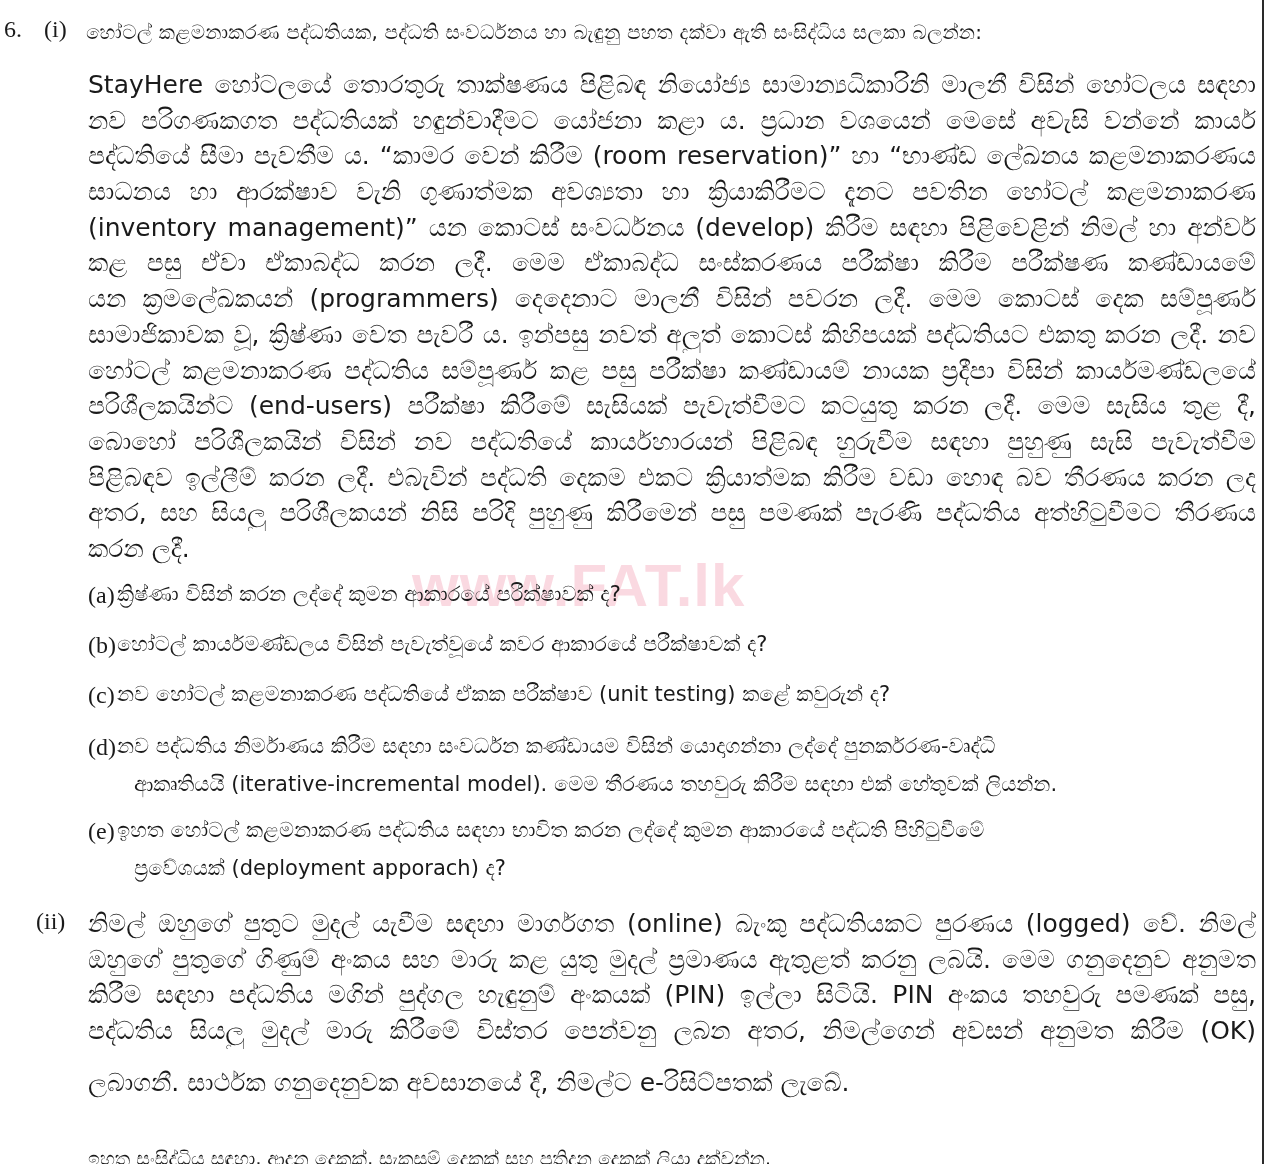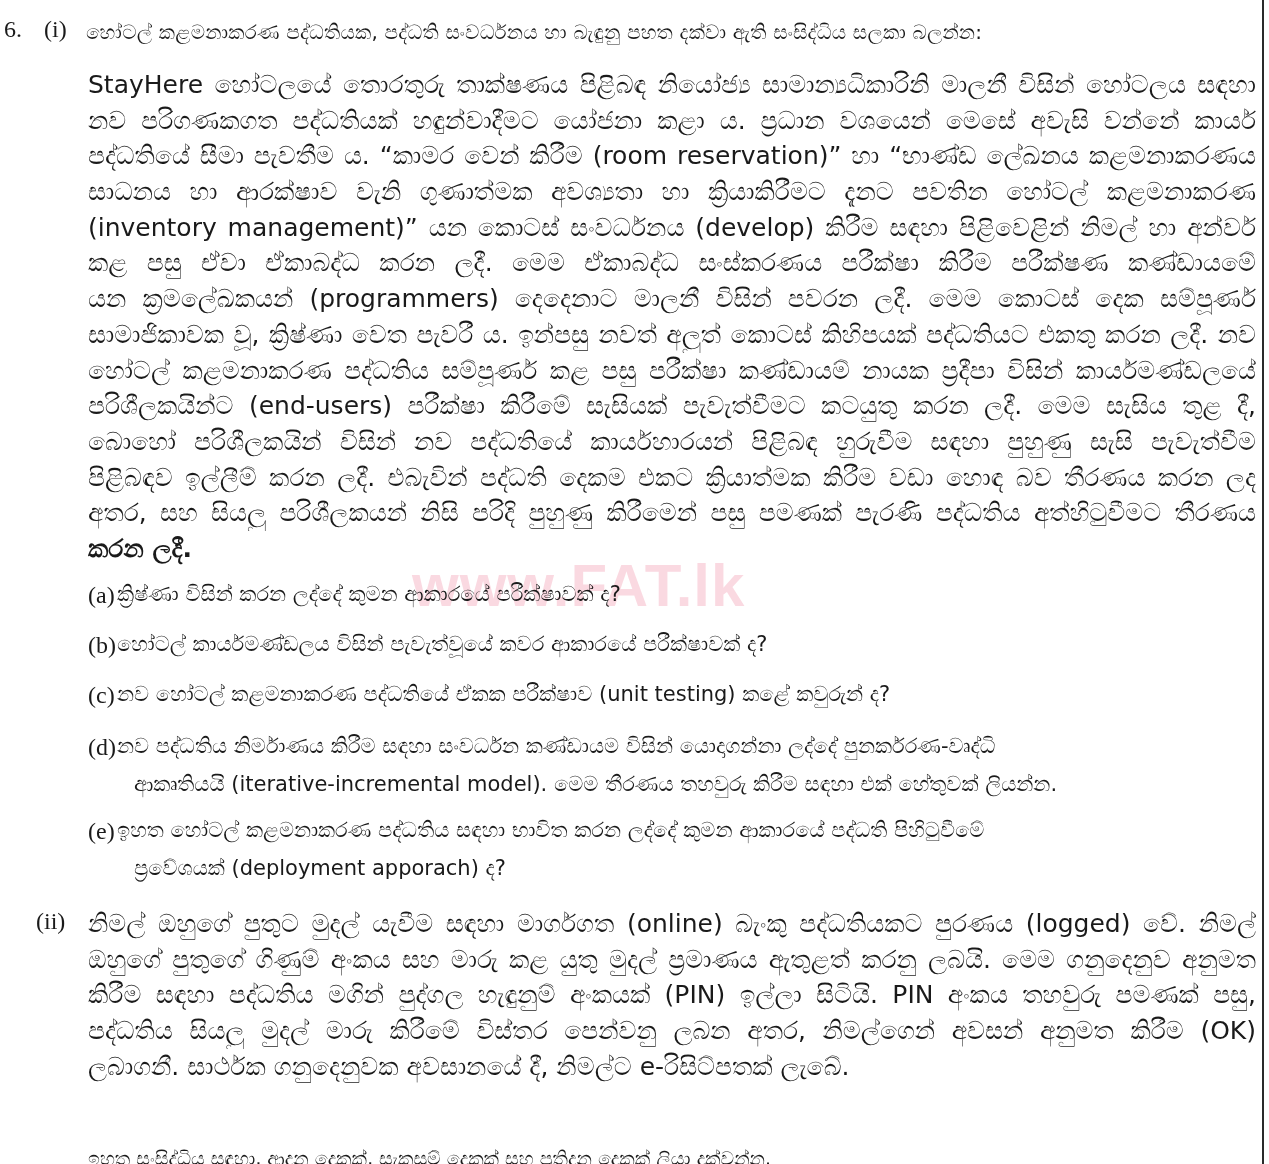--- a/index.html
+++ b/index.html
@@ -64,21 +64,21 @@
     <span class="pl">සාධනය හා ආරක්ෂාව වැනි ගුණාත්මක අවශ්‍යතා හා ක්‍රියාකිරීමට දැනට පවතින හෝටල් කළමනාකරණ</span>
     <span class="pl">(inventory management)” යන කොටස් සංවර්ධනය (develop) කිරීම සඳහා පිළිවෙළින් නිමල් හා අන්වර්</span>
     <span class="pl">කළ පසු ඒවා ඒකාබද්ධ කරන ලදී. මෙම ඒකාබද්ධ සංස්කරණය පරීක්ෂා කිරීම පරීක්ෂණ කණ්ඩායමේ</span>
     <span class="pl">යන ක්‍රමලේඛකයන් (programmers) දෙදෙනාට මාලනී විසින් පවරන ලදී. මෙම කොටස් දෙක සම්පූර්ණ</span>
     <span class="pl">සාමාජිකාවක වූ, ක්‍රිෂ්ණා වෙත පැවරී ය. ඉන්පසු නවත් අලුත් කොටස් කිහිපයක් පද්ධතියට එකතු කරන ලදී. නව</span>
     <span class="pl">හෝටල් කළමනාකරණ පද්ධතිය සම්පූර්ණ කළ පසු පරීක්ෂා කණ්ඩායම් නායක ප්‍රදීපා විසින් කාර්යමණ්ඩලයේ</span>
     <span class="pl">පරිශීලකයින්ට (end-users) පරීක්ෂා කිරීමේ සැසියක් පැවැත්වීමට කටයුතු කරන ලදී. මෙම සැසිය තුළ දී,</span>
     <span class="pl">බොහෝ පරිශීලකයින් විසින් නව පද්ධතියේ කාර්යහාරයන් පිළිබඳ හුරුවීම සඳහා පුහුණු සැසි පැවැත්වීම</span>
     <span class="pl">පිළිබඳව ඉල්ලීම් කරන ලදී. එබැවින් පද්ධති දෙකම එකට ක්‍රියාත්මක කිරීම වඩා හොඳ බව තීරණය කරන ලද</span>
     <span class="pl">අතර, සහ සියලු පරිශීලකයන් නිසි පරිදි පුහුණු කිරීමෙන් පසු පමණක් පැරණි පද්ධතිය අත්හිටුවීමට තීරණය</span>
-    <span class="pl" style="text-align:left; text-align-last:left;font-weight:bold;">කරන ලදී.</span>
+    <span class="pl" style="text-align:left; text-align-last:left;">කරන ලදී.</span>
   </div>
 
   <div class="watermark">www.FAT.lk</div>
 
   <div class="sub" style="left:88px; top:582px; width:1170px; height:32px;">
     <span class="lbl">(a)</span>
     <span class="txt">ක්‍රිෂ්ණා විසින් කරන ලද්දේ කුමන ආකාරයේ පරීක්ෂාවක් ද?</span>
   </div>
   <div class="sub" style="left:88px; top:632px; width:1170px; height:32px;">
     <span class="lbl">(b)</span>
@@ -98,18 +98,18 @@
     <span class="txt">ඉහත හෝටල් කළමනාකරණ පද්ධතිය සඳහා භාවිත කරන ලද්දේ කුමන ආකාරයේ පද්ධති පිහිටුවීමේ</span>
     <span class="txt2">ප්‍රවේශයක් (deployment apporach) ද?</span>
   </div>
 
   <div class="part-label" style="left:36px; top:908px;">(ii)</div>
   <div class="para-block" style="left:88px; top:906px; width:1168px;">
     <span class="pl">නිමල් ඔහුගේ පුතුට මුදල් යැවීම සඳහා මාර්ගගත (online) බැංකු පද්ධතියකට පුරණය (logged) වේ. නිමල්</span>
     <span class="pl">ඔහුගේ පුතුගේ ගිණුම් අංකය සහ මාරු කළ යුතු මුදල් ප්‍රමාණය ඇතුළත් කරනු ලබයි. මෙම ගනුදෙනුව අනුමත</span>
     <span class="pl">කිරීම සඳහා පද්ධතිය මගින් පුද්ගල හැඳුනුම් අංකයක් (PIN) ඉල්ලා සිටියි. PIN අංකය තහවුරු පමණක් පසු,</span>
     <span class="pl">පද්ධතිය සියලු මුදල් මාරු කිරීමේ විස්තර පෙන්වනු ලබන අතර, නිමල්ගෙන් අවසන් අනුමත කිරීම (OK)</span>
-    <span class="pl" style="text-align:left; text-align-last:left;">ලබාගනී. සාර්ථක ගනුදෙනුවක අවසානයේ දී, නිමල්ට e-රිසිට්පතක් ලැබේ.</span>
+    <span class="pl" style="text-align:left; text-align-last:left;margin-top:16px;">ලබාගනී. සාර්ථක ගනුදෙනුවක අවසානයේ දී, නිමල්ට e-රිසිට්පතක් ලැබේ.</span>
   </div>
 
   <div class="final-line">ඉහත සංසිද්ධිය සඳහා, ආදාන දෙකක්, සැකසුම් දෙකක් සහ ප්‍රතිදාන දෙකක් ලියා දක්වන්න.</div>
 
 </div>
 
 </body></html>

